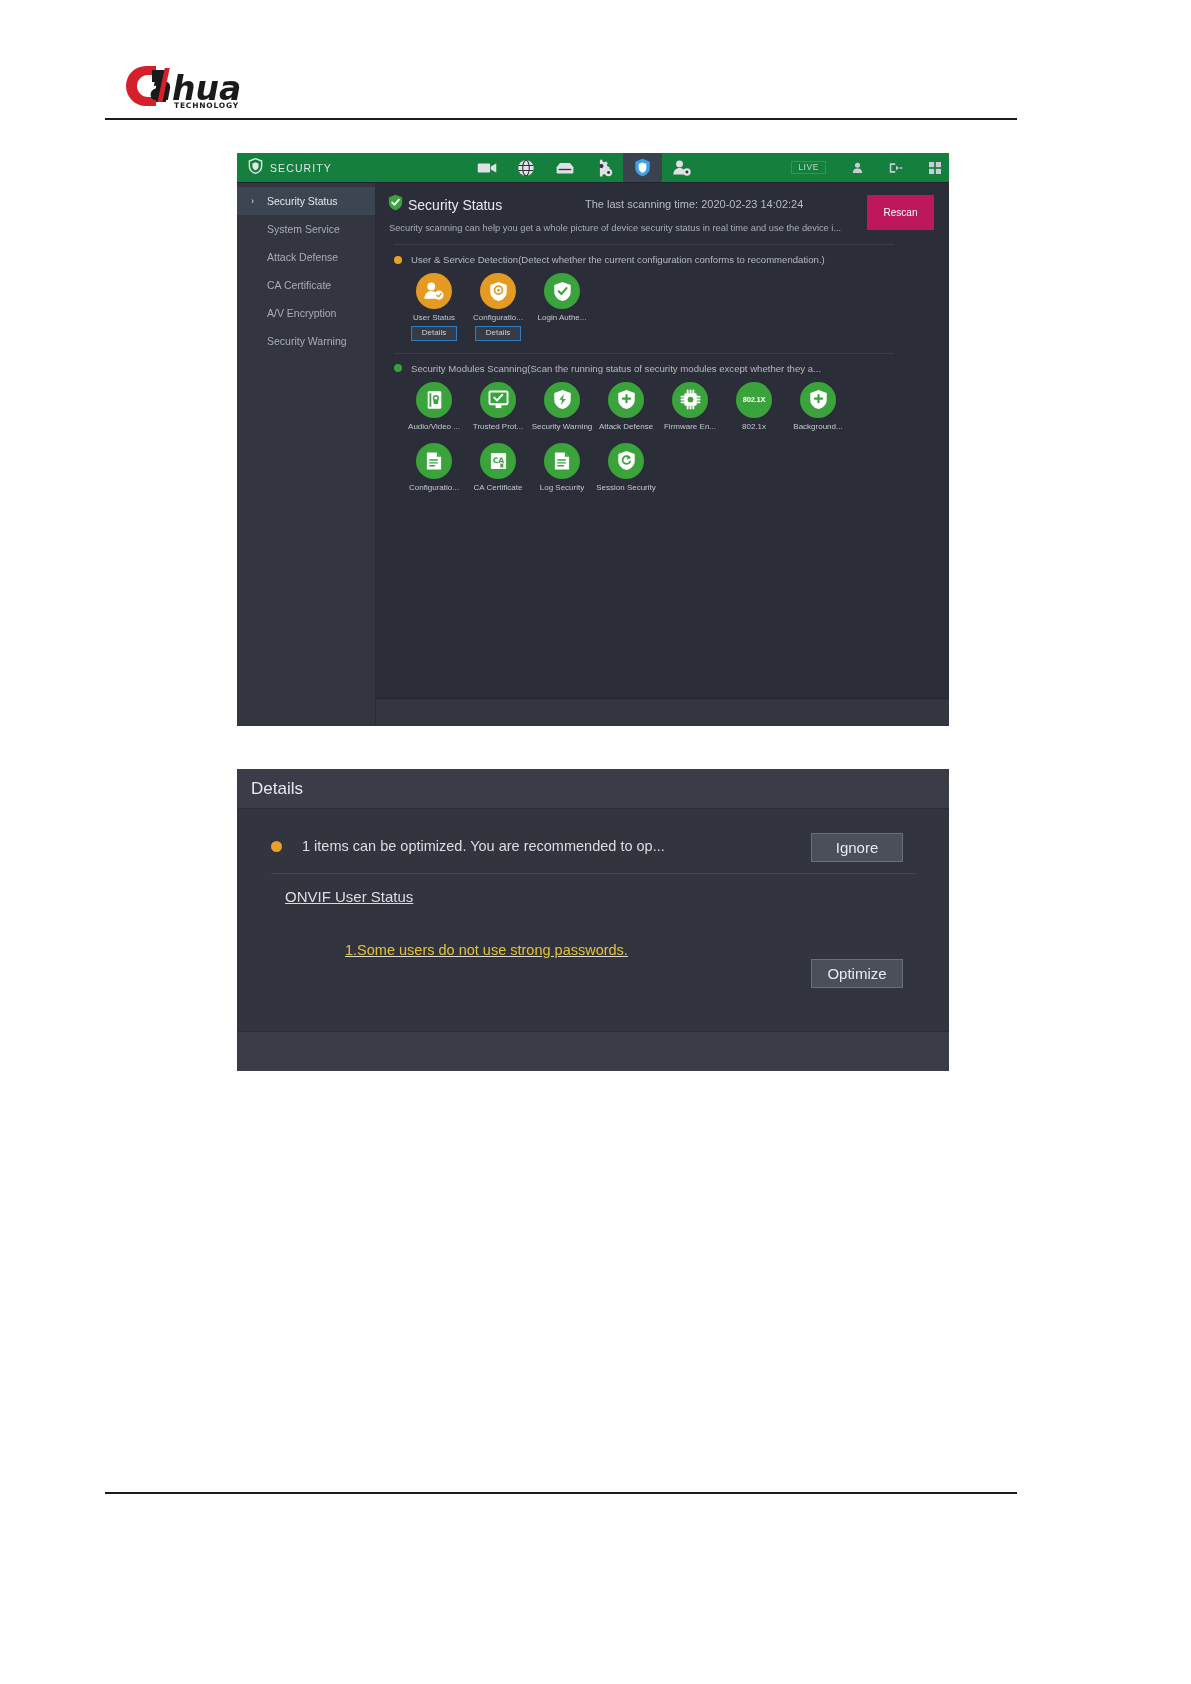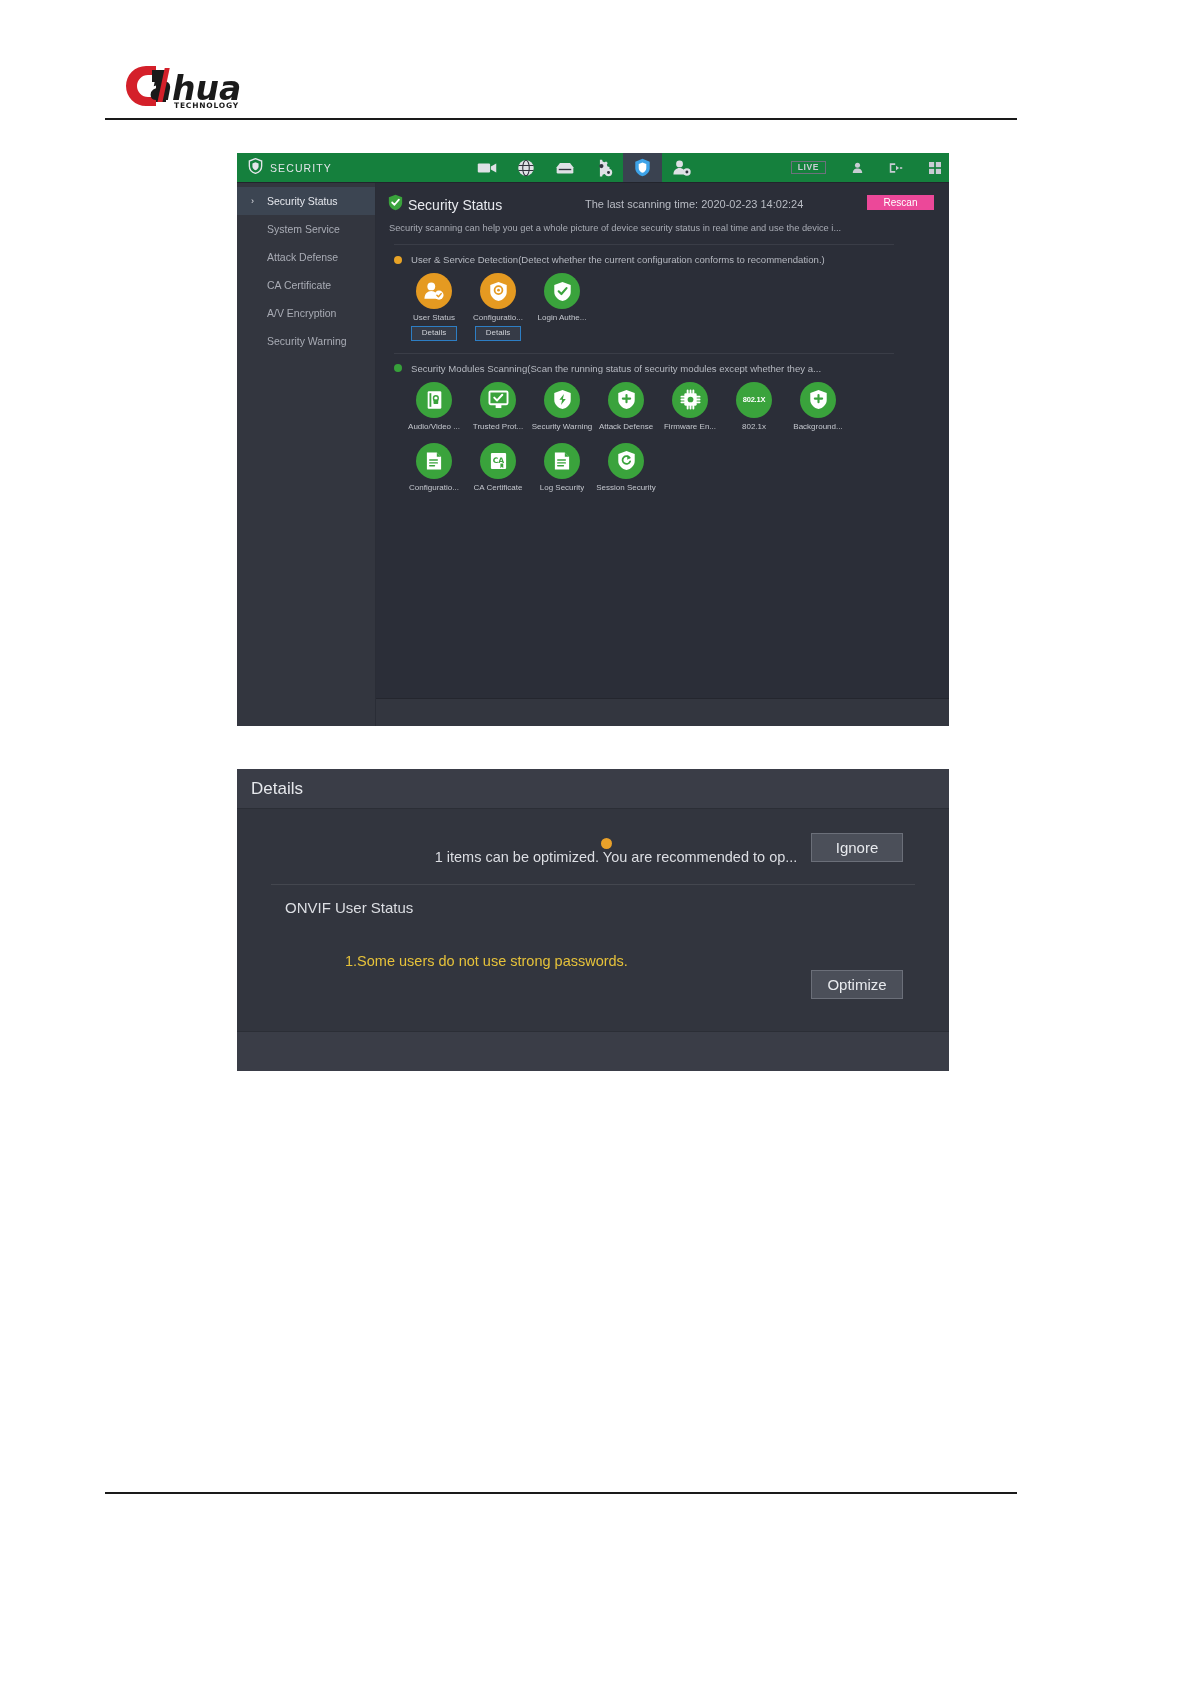--- a/index.html
+++ b/index.html
@@ -92,21 +92,20 @@
     background: #3a4250;
   }
   .dw-title-right {
     position: absolute;
     right: 8px;
     top: 0;
     height: 29px;
     display: flex;
     align-items: center;
     gap: 26px;
-    font-weight: bold;
   }
   .live-badge {
     border: 1px solid #6d717d;
     color: #c9ccd4;
     font-size: 8.5px;
     letter-spacing: 0.6px;
     padding: 1px 6px 2px 6px;
     line-height: 1;
   }
   .tr-icon { display: flex; align-items: center; }
@@ -181,25 +180,25 @@
     position: absolute;
     left: 197px;
     top: 4px;
     font-size: 11px;
     color: #b9bcc4;
   }
   .ss-rescan {
     position: absolute;
     right: 3px;
     top: 1px;
-    background: #ec4899;
+    background: #be185d;
     color: #ffffff;
     font-size: 10px;
     width: 67px;
-    height: 15px;
+    height: 35px;
     display: flex;
     align-items: center;
     justify-content: center;
     border: none;
     font-family: "Liberation Sans", sans-serif;
   }
   .ss-desc {
     margin-top: 8px;
     margin-left: 1px;
     font-size: 9.3px;
@@ -313,21 +312,20 @@
   .dd-body {
     position: relative;
     height: 222px;
     background: #32353e;
   }
   .dd-row1 {
     display: flex;
     align-items: center;
     padding: 29px 8px 0 34px;
     position: relative;
-    flex-direction: column;
   }
   .dd-warn-dot {
     width: 11px;
     height: 11px;
     border-radius: 50%;
     background: #e9a12a;
     flex-shrink: 0;
   }
   .dd-row1-text {
     font-size: 14.5px;
@@ -353,20 +351,21 @@
   .dd-btn-ignore { right: 46px; top: 24px; }
   .dd-btn-optimize { right: 46px; top: 85px; }
   .dd-sep {
     margin: 19px 34px 0 34px;
     height: 1px;
     background: #44474f;
   }
   .dd-row2 {
     padding: 14px 0 0 48px;
     position: relative;
+    text-decoration: underline;
   }
   .dd-subtitle {
     font-size: 15px;
     color: #dcdee3;
   }
   .dd-issue {
     margin-top: 36px;
     padding-left: 60px;
     font-size: 14.5px;
     color: #e6c23a;

